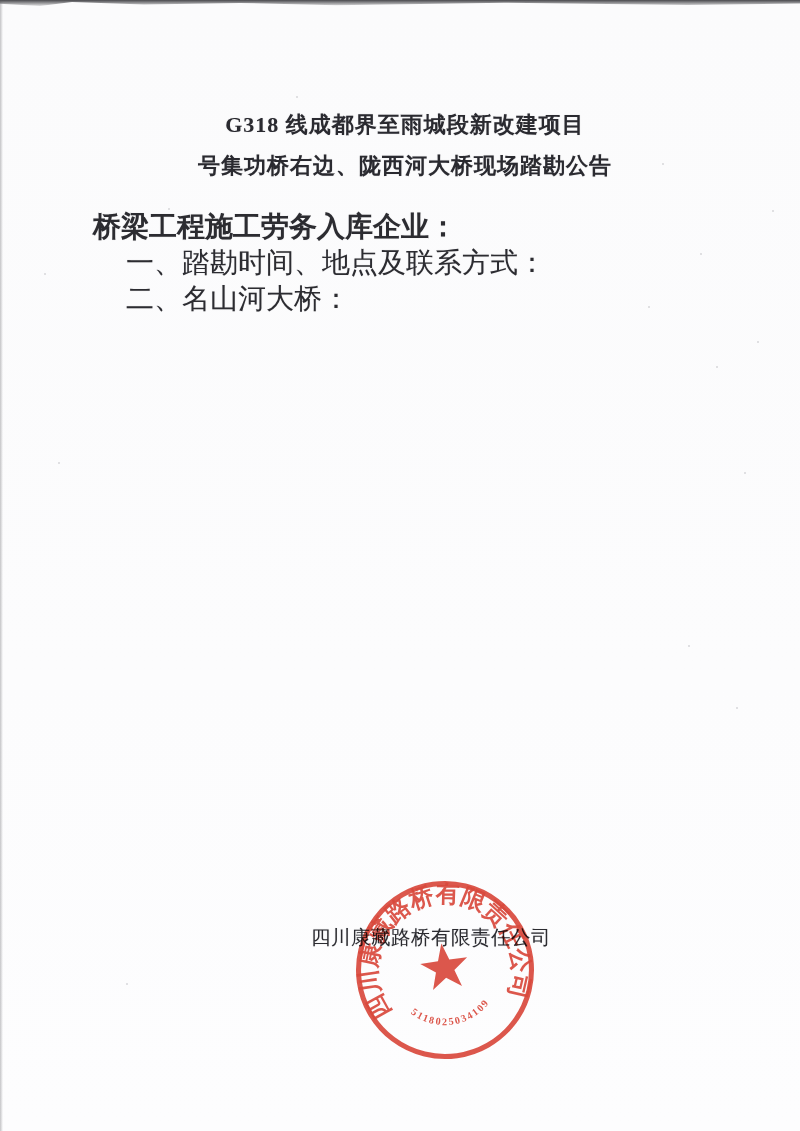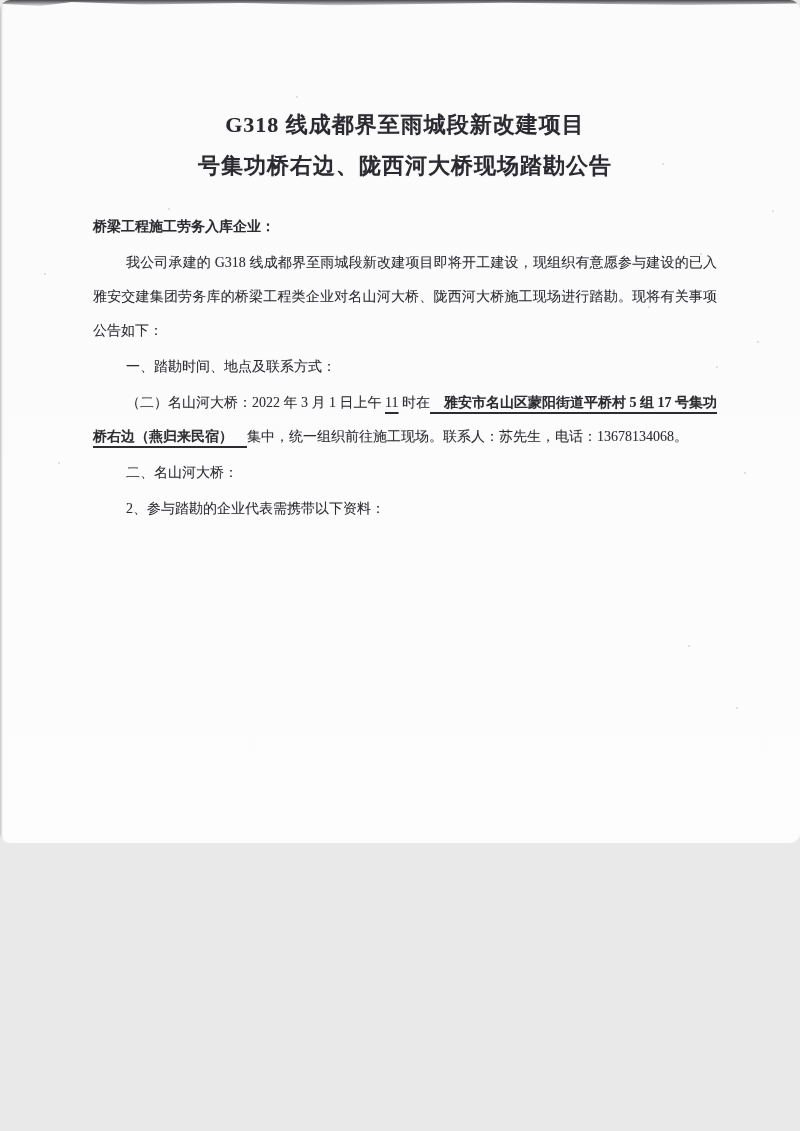--- a/index.html
+++ b/index.html
@@ -2,24 +2,23 @@
 <html><head>
 <meta charset="utf-8">
 <style>
   html,body{margin:0;padding:0;}
   body{
     width:800px;height:1131px;
     background:#e9e9ea;
     font-family:"Liberation Serif","DejaVu Serif",serif;
   }
   .page{
-    position:relative;width:800px;height:843px;overflow:hidden;
+    position:relative;width:800px;height:1131px;overflow:hidden;
     background:linear-gradient(180deg,#fbfbfc 0%,#fcfcfd 60%,#fdfdfe 100%);
     color:#2c2c31;
-    border-radius:10px;
   }
   
   .edge-top{
     position:absolute;top:0;left:0;right:0;height:7px;
     background:linear-gradient(to bottom,rgba(42,42,46,.85),rgba(42,42,46,0));
     clip-path:polygon(0 0,100% 0,100% 50%,86% 72%,63% 38%,42% 74%,30% 42%,18% 64%,9% 30%,5% 85%,0 55%);
     pointer-events:none;
   }
   .edge-left{
     position:absolute;top:0;left:0;bottom:0;width:3px;
@@ -30,21 +29,21 @@
   
   .title-block{
     position:absolute;left:93px;width:624px;top:104px;
     text-align:center;font-weight:bold;font-size:22px;line-height:41px;
     letter-spacing:1px;color:#2a2a30;
     text-shadow:0 0 1px rgba(50,50,55,.25);
   }
   
   .doc-body{
     position:absolute;left:93px;width:624px;top:210px;
-    font-size:14px;line-height:34px;text-align:justify;
+    font-size:28px;line-height:34px;text-align:justify;
     color:#2c2c31;text-shadow:0 0 1px rgba(50,50,55,.22);
   }
   .doc-body p{margin:0 0 2px 0;}
   .indent{text-indent:33px;}
   .bold{font-weight:bold;}
   .u{text-decoration:underline;text-underline-offset:5px;text-decoration-thickness:1.5px;}
   
   .sig-company{
     position:absolute;top:924px;left:431px;transform:translateX(-50%);
     font-size:19.5px;letter-spacing:.5px;white-space:nowrap;color:#2b2b30;
@@ -88,25 +87,22 @@
     <i class="speck" style="left:716px;top:366px"></i>
   </div>
 
   <div class="title-block">
     <div>G318 线成都界至雨城段新改建项目</div>
     <div>号集功桥右边、陇西河大桥现场踏勘公告</div>
   </div>
 
   <div class="doc-body">
     <p class="bold">桥梁工程施工劳务入库企业：</p>
-    <p class="indent">我公司承建的 G318 线成都界至雨城段新改建项目即将开工建设，现组织有意愿参与建设的已入雅安交建集团劳务库的桥梁工程类企业对名山河大桥、陇西河大桥施工现场进行踏勘。现将有关事项公告如下：</p>
     <p class="indent">一、踏勘时间、地点及联系方式：</p>
-    <p class="indent"><span>（二）名山河大桥：2022 年 3 月 1 日上午 </span><span class="u">11</span><span> 时在</span><span class="u bold">　雅安市名山区蒙阳街道平桥村 5 组 17 号集功桥右边（燕归来民宿）　</span><span>集中，统一组织前往施工现场。联系人：苏先生，电话：13678134068。</span></p>
     <p class="indent">二、名山河大桥：</p>
-    <p class="indent">2、参与踏勘的企业代表需携带以下资料：</p>
   </div>
 
   <div class="sig-company">四川康藏路桥有限责任公司</div>
 
   <svg class="seal" viewBox="0 0 200 200" xmlns="http://www.w3.org/2000/svg">
     <defs>
       <path id="arcPath" d="M 35.9 137 A 74 74 0 1 1 164.1 137" fill="none"></path>
       <path id="serialPath" d="M 50.9 134.4 A 60 60 0 0 0 149.1 134.4" fill="none"></path>
     </defs>
     <circle cx="100" cy="100" r="94" fill="none" stroke-width="5.5" fill-opacity="0" stroke-opacity="0.92" stroke="#d8392b"></circle>

